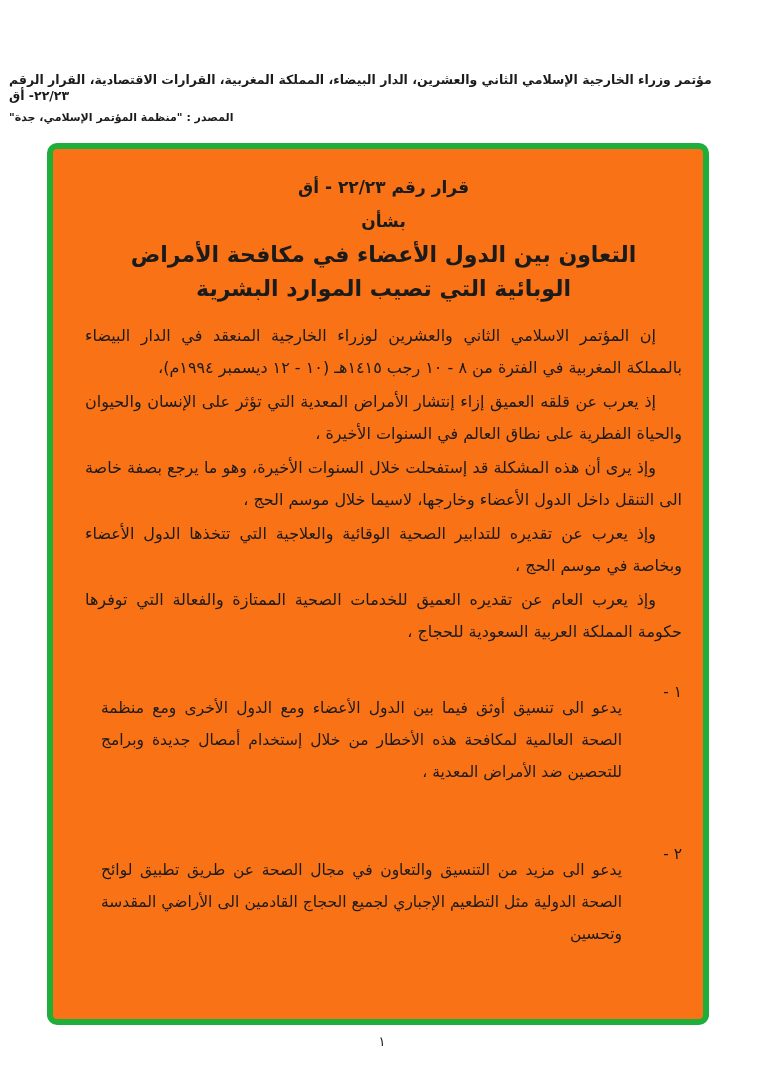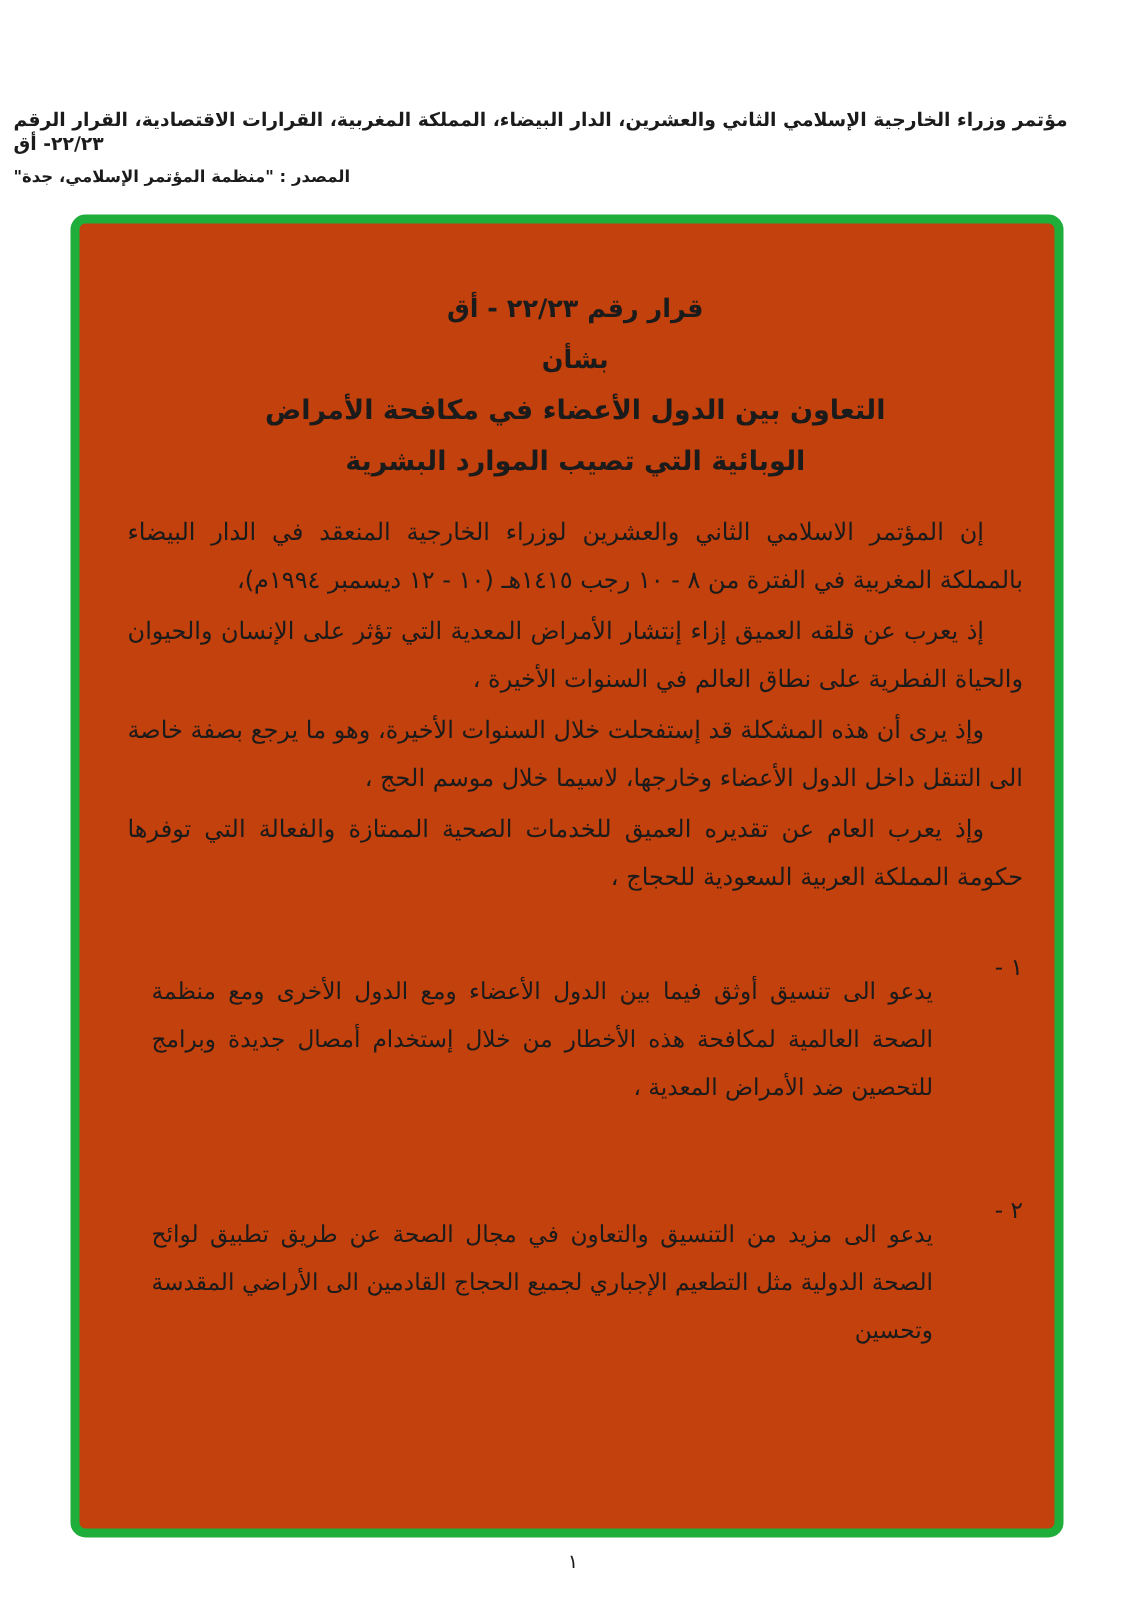--- a/index.html
+++ b/index.html
@@ -7,25 +7,25 @@
   body{
     width:764px;height:1082px;position:relative;background:#ffffff;
     color:var(--ink);font-family:"DejaVu Sans",sans-serif;overflow:hidden;
   }
   .header{position:absolute;top:72px;left:9px;right:9px;direction:rtl;text-align:left;}
   .header .h1{font-size:12.5px;font-weight:bold;line-height:16px;letter-spacing:0;}
   .header .h2{font-size:11px;font-weight:bold;margin-top:7px;margin-left:0;margin-right:27px;}
   .frame{
     position:absolute;left:47px;top:143px;width:662px;height:882px;
     box-sizing:border-box;border:6px solid var(--border-green);border-radius:10px;
-    background:#c2410c;direction:rtl;padding:40px 21px 0 32px;
+    background:#f97316;direction:rtl;padding:21px 21px 0 32px;
   }
   .title{text-align:center;font-weight:bold;margin:0 0 14px 0;}
   .title div{font-size:17px;line-height:34px;}
-  .title div.t-big{font-size:18px;}
+  .title div.t-big{font-size:22px;}
   .para{
     margin:2px 0 0 0;font-size:16px;line-height:32px;
     text-align:justify;text-indent:26px;
   }
   .para.first{margin-top:9px;}
   b.lead{font-weight:normal;}
   .items{margin-top:28px;}
   .item{display:flex;}
   .item + .item{margin-top:34px;}
   .item .num{flex:0 0 44px;font-size:15.5px;line-height:32px;}
@@ -48,20 +48,21 @@
     <div class="t-big">التعاون بين الدول الأعضاء في مكافحة الأمراض</div>
     <div class="t-big">الوبائية التي تصيب الموارد البشرية</div>
   </div>
 
   <p class="para first"><span>إن المؤتمر الاسلامي الثاني والعشرين لوزراء الخارجية المنعقد في الدار البيضاء بالمملكة المغربية في الفترة من ٨ - ١٠ رجب ١٤١٥هـ (١٠ - ١٢ ديسمبر ١٩٩٤م)،</span></p>
 
   <p class="para"><b class="lead">إذ يعرب عن قلقه العميق</b> <span>إزاء إنتشار الأمراض المعدية التي تؤثر على الإنسان والحيوان والحياة الفطرية على نطاق العالم في السنوات الأخيرة ،</span></p>
 
   <p class="para"><b class="lead">وإذ يرى</b> <span>أن هذه المشكلة قد إستفحلت خلال السنوات الأخيرة، وهو ما يرجع بصفة خاصة الى التنقل داخل الدول الأعضاء وخارجها، لاسيما خلال موسم الحج ،</span></p>
 
+  <p class="para"><b class="lead">وإذ يعرب عن تقديره</b> <span>للتدابير الصحية الوقائية والعلاجية التي تتخذها الدول الأعضاء وبخاصة في موسم الحج ،</span></p>
 
   <p class="para"><b class="lead">وإذ يعرب العام</b> <span>عن تقديره العميق للخدمات الصحية الممتازة والفعالة التي توفرها حكومة المملكة العربية السعودية للحجاج ،</span></p>
 
 
   <div class="items">
     <div class="item">
       <span class="num">١ -</span>
       <p class="itext"><b class="lead">يدعو</b> <span>الى تنسيق أوثق فيما بين الدول الأعضاء ومع الدول الأخرى ومع منظمة الصحة العالمية لمكافحة هذه الأخطار من خلال إستخدام أمصال جديدة وبرامج للتحصين ضد الأمراض المعدية ،</span></p>
     </div>
     <div class="item">

